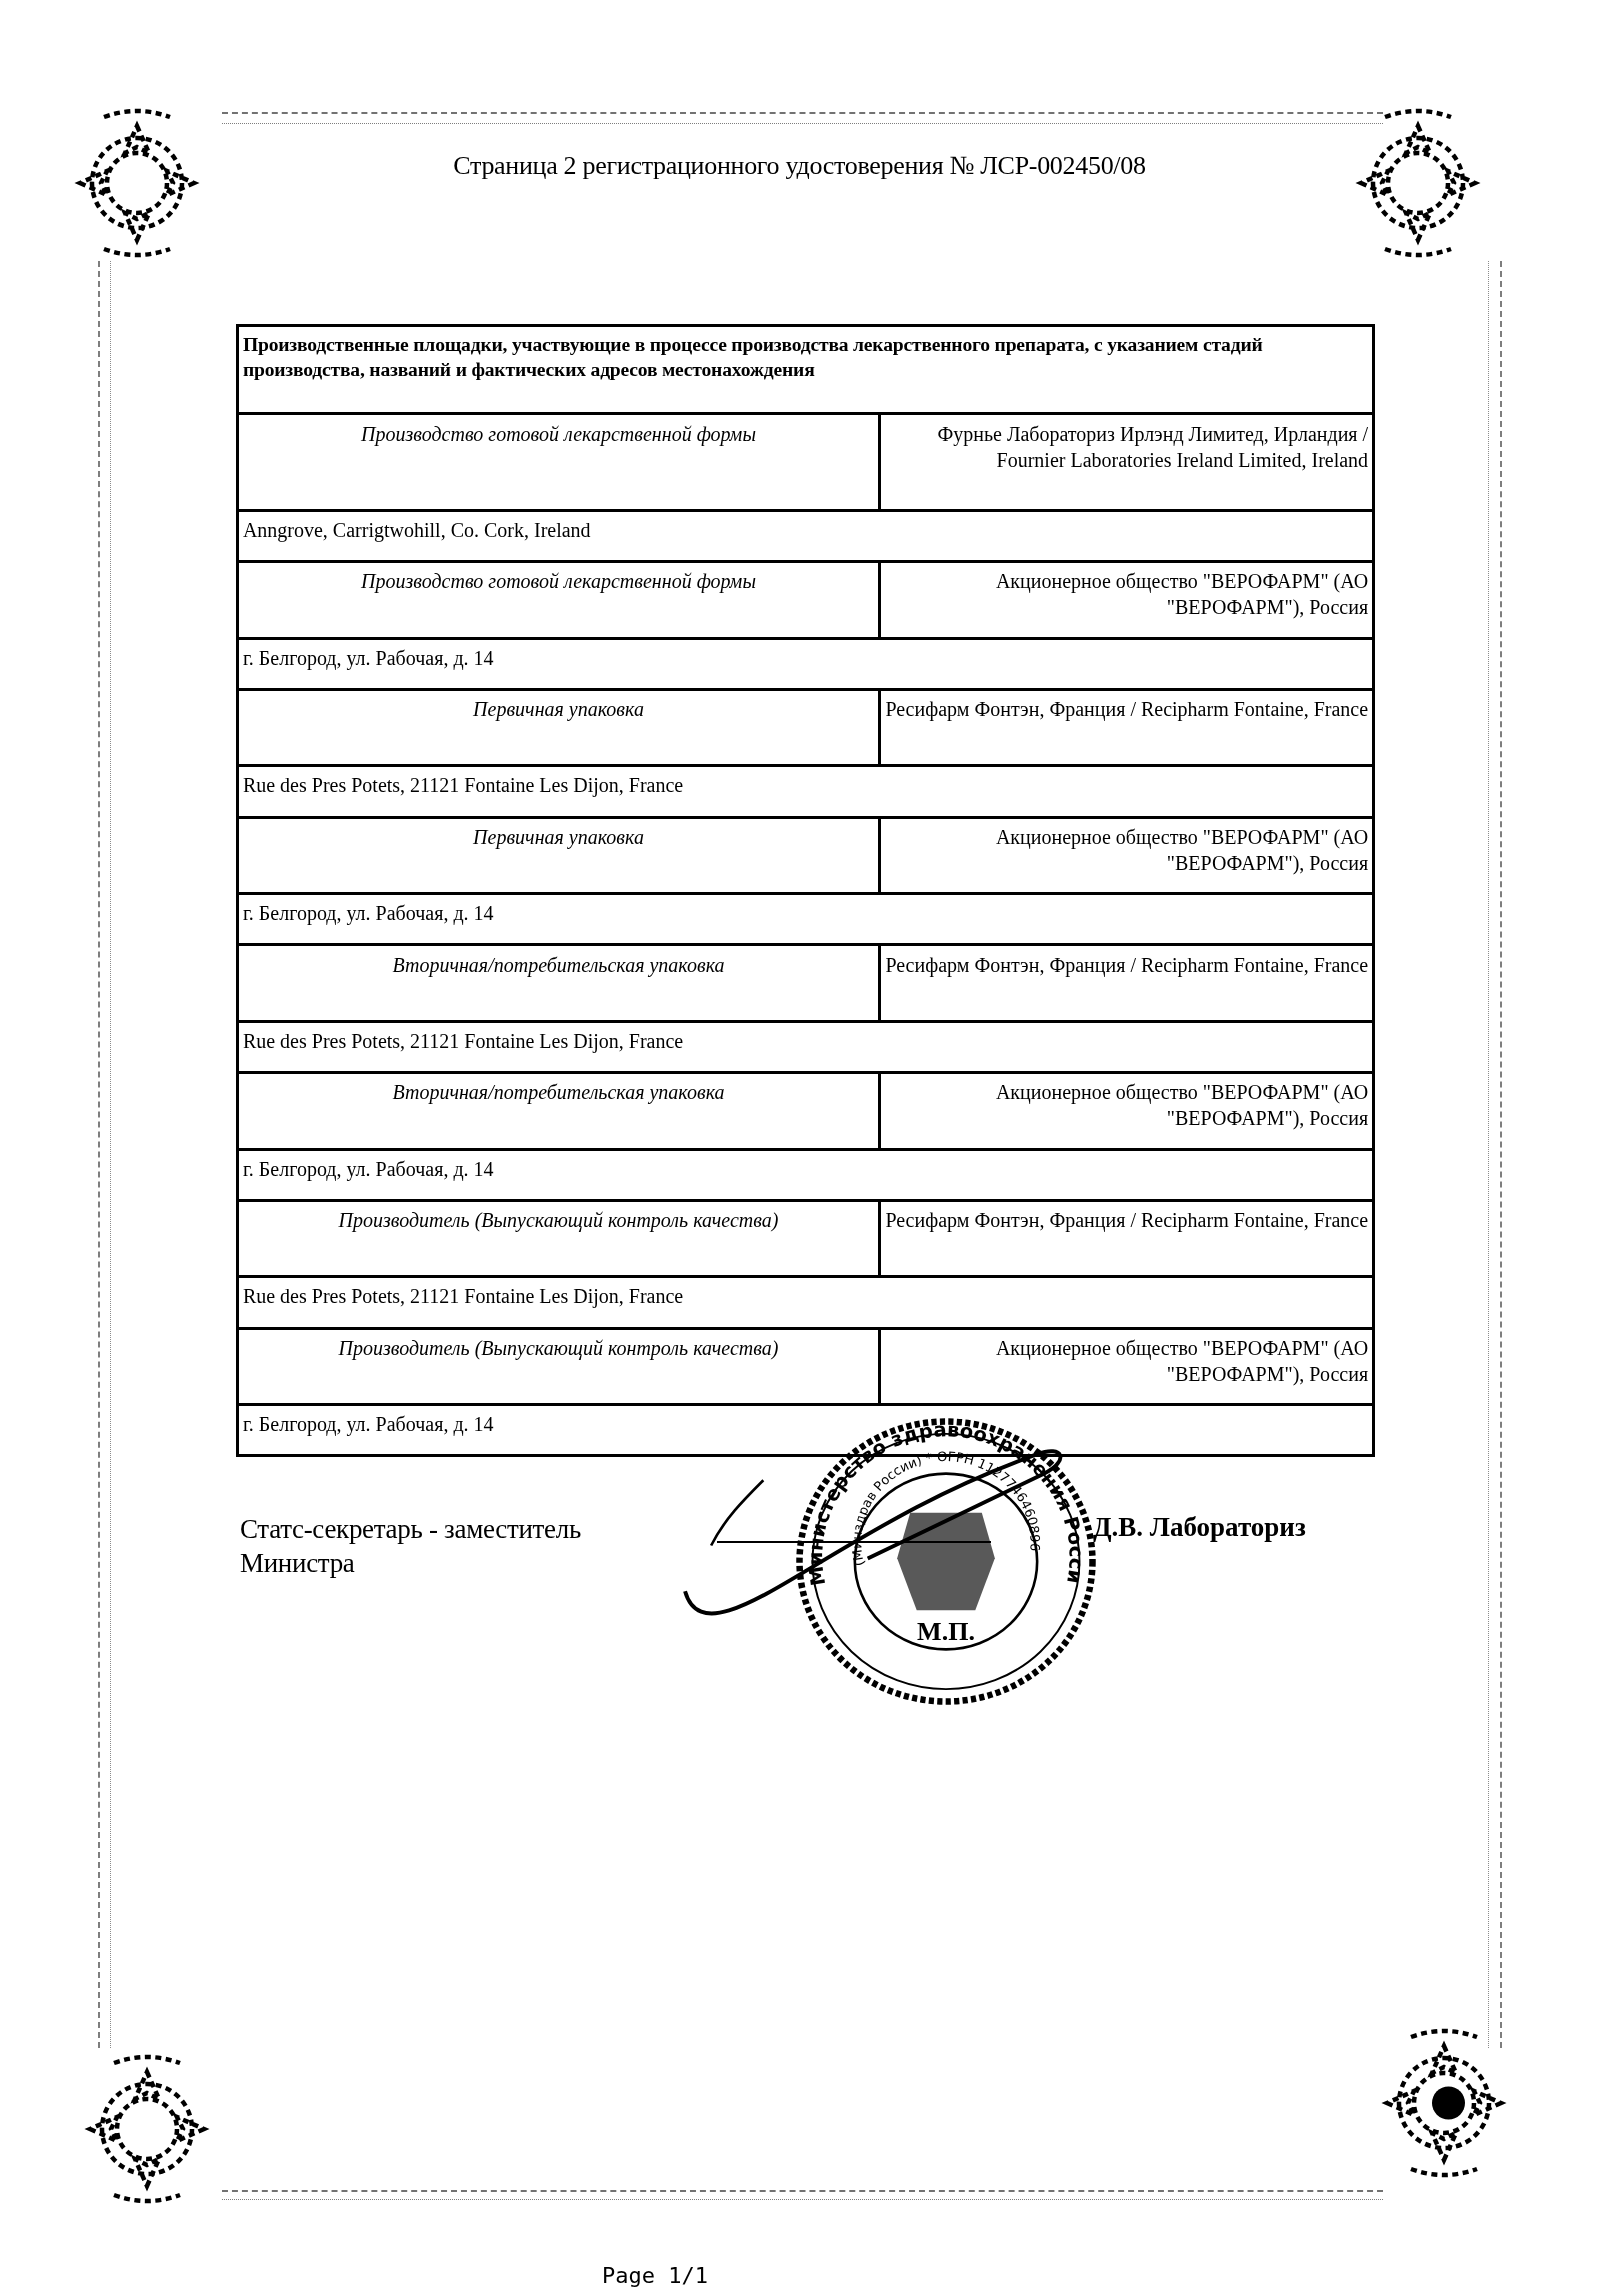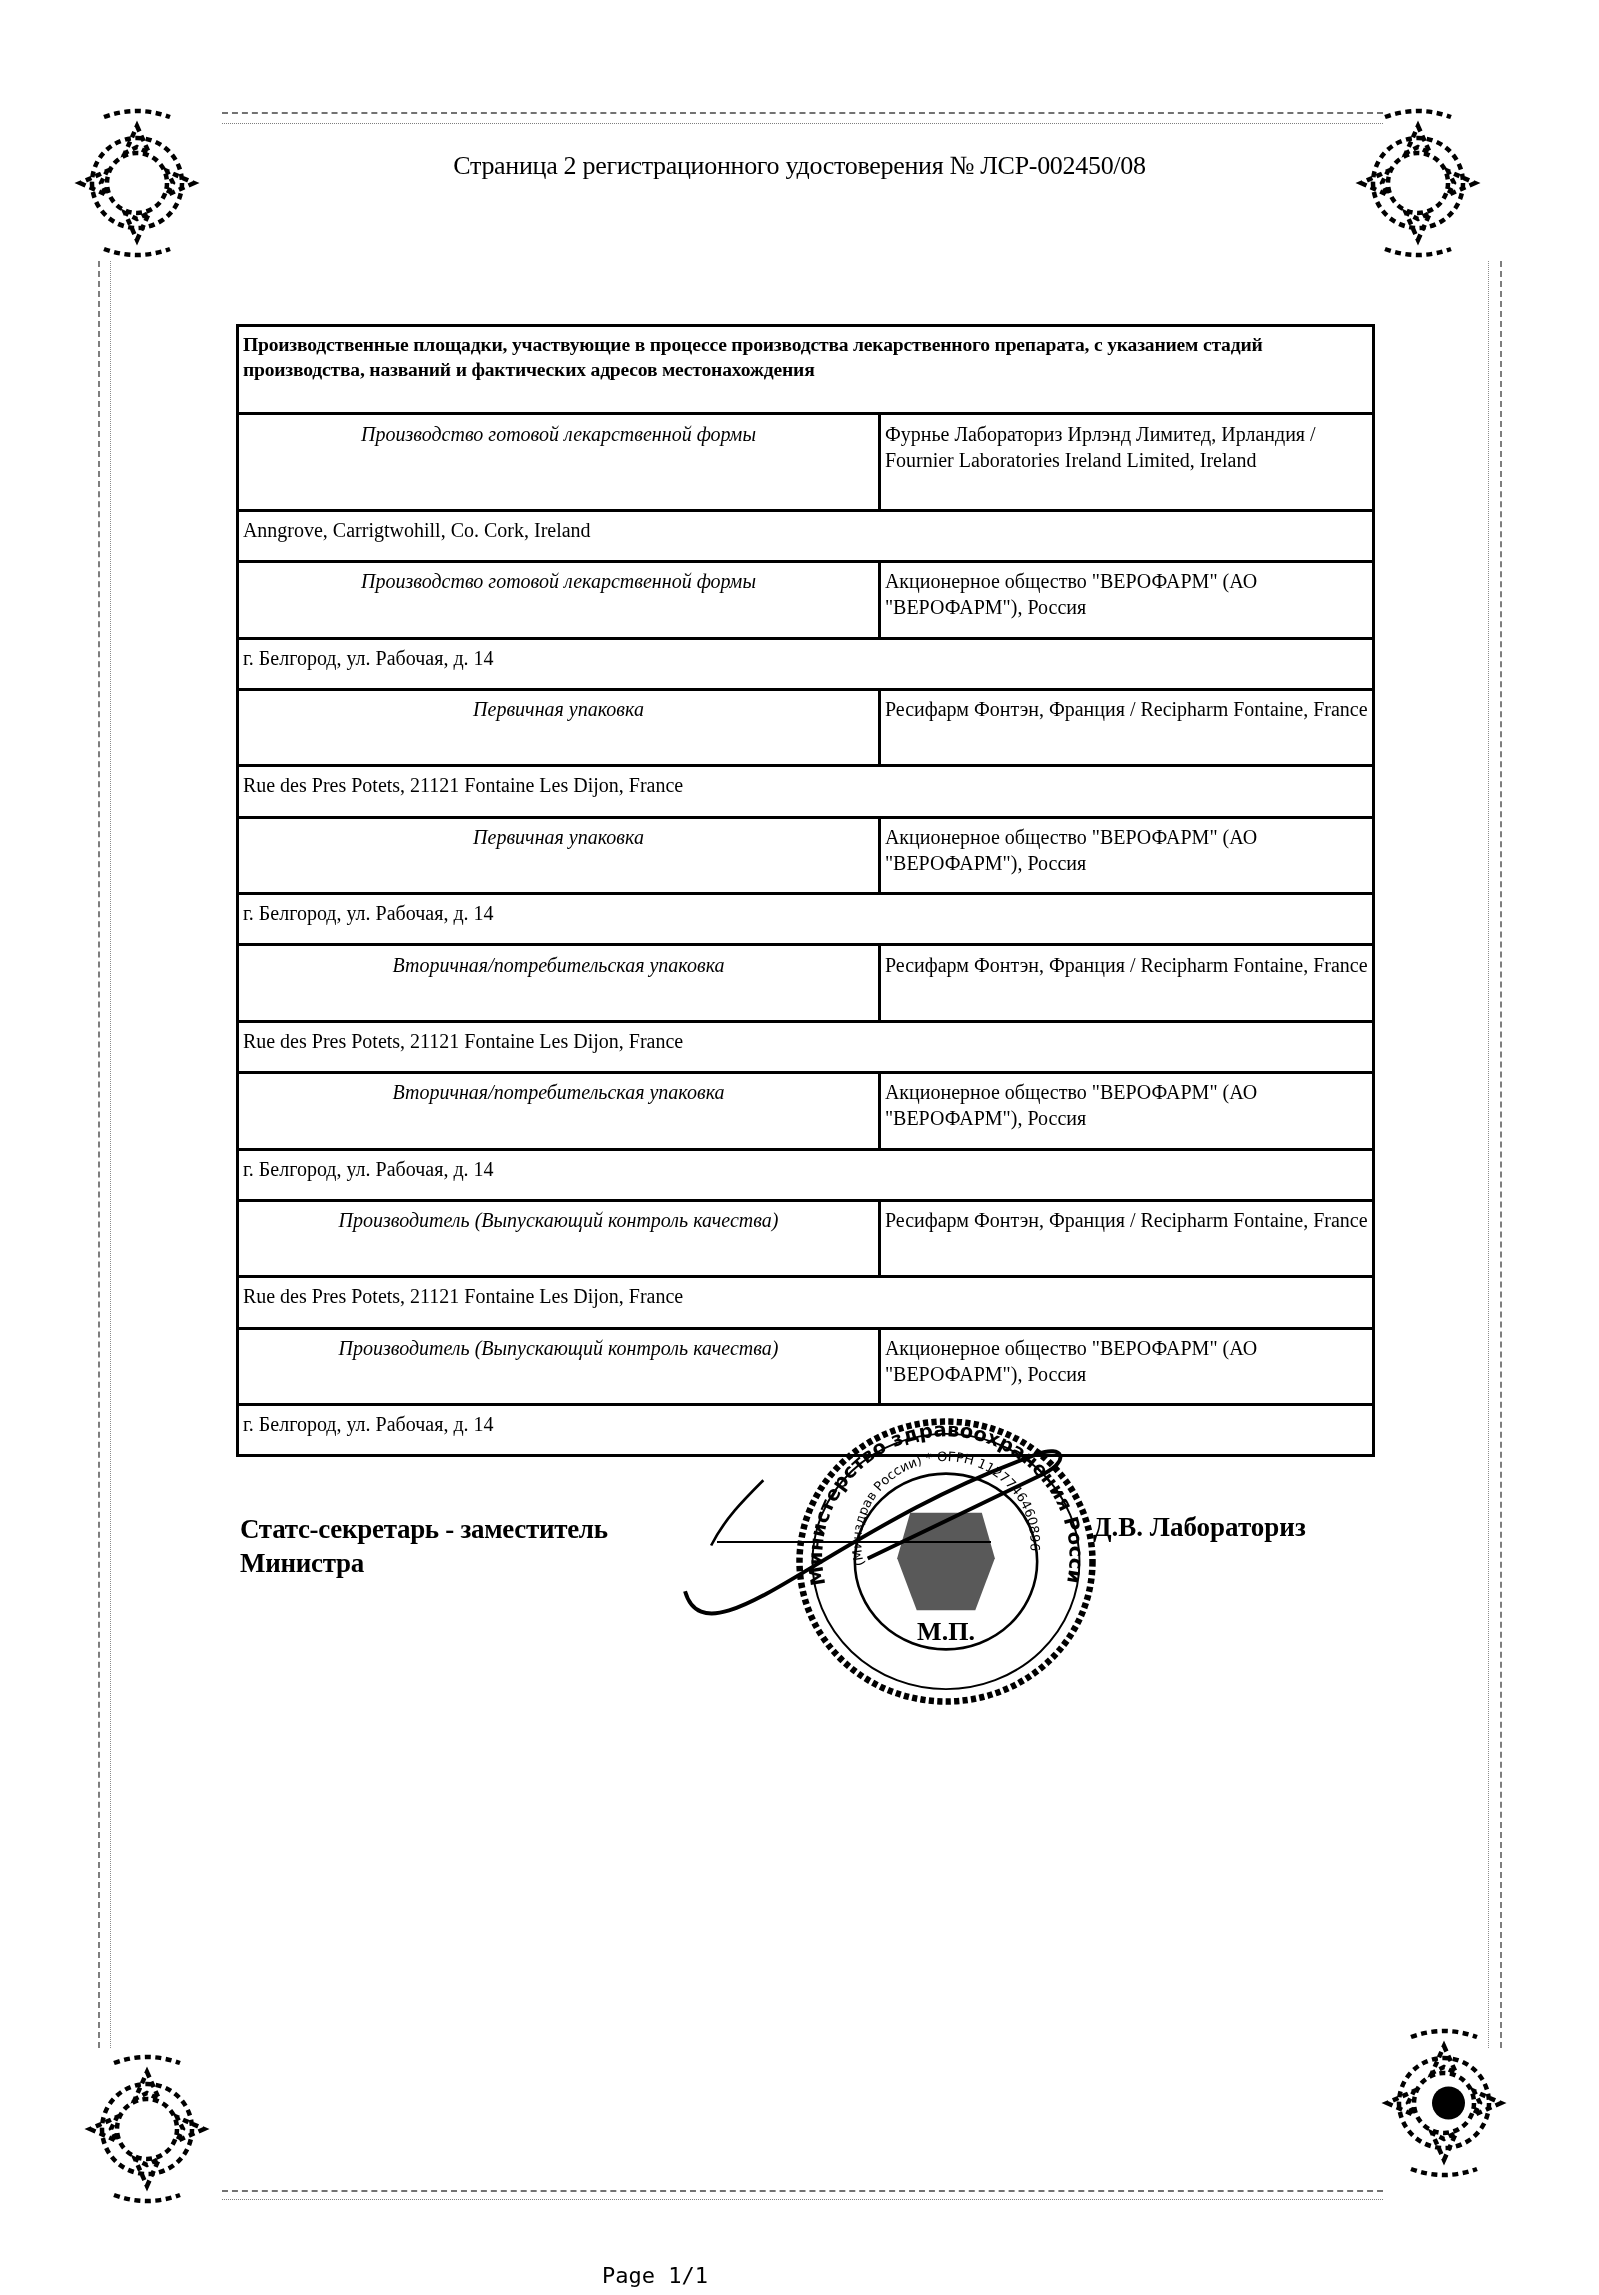--- a/index.html
+++ b/index.html
@@ -20,27 +20,27 @@
                  font-size:26px; letter-spacing:-0.3px; }
 
   
   .reg-table { position:absolute; left:236px; top:324px; width:1136px;
                border-collapse:collapse; table-layout:fixed; }
   .reg-table td { border:3.9px solid #000; padding:5.2px 3.9px; vertical-align:top;
                   font-size:20px; line-height:26px; }
   .reg-table td.title { font-weight:bold; font-size:19.6px; height:75px; line-height:25px;
                         letter-spacing:-0.2px; }
   .reg-table td.stage { font-style:italic; height:83px;text-align:center; }
-  .reg-table td.org   { border-left-width:2.6px; }
+  .reg-table td.org   { border-left-width:2.6px;text-align:right; }
   .reg-table td.addr  { height:38px; }
   .reg-table col.c1 { width:642px; }
   .reg-table col.c2 { width:494px; }
 
   
-  .sig-title { position:absolute; left:240px; top:1512px; font-size:27px; font-weight:bold;
+  .sig-title { position:absolute; left:240px; top:1512px; font-size:27px; font-weight:normal;
                line-height:34px; letter-spacing:-0.3px; }
   .sig-line { position:absolute; left:717px; top:1541px; width:274px; height:0;
               border-top:2.6px solid #000; }
   .sig-name { position:absolute; left:1093px; top:1512px; font-size:27px; font-weight:bold; }
   .signature { position:absolute; left:672px; top:1441px; width:424px; height:196px; }
   .stamp { position:absolute; left:786px; top:1415px; width:320px; height:293px; }
 
   .page-footer { position:absolute; top:2263px; left:0; width:1310px; text-align:center;
                  font-family:"DejaVu Sans Mono","Liberation Mono",monospace; font-size:22px; }
 </style>

